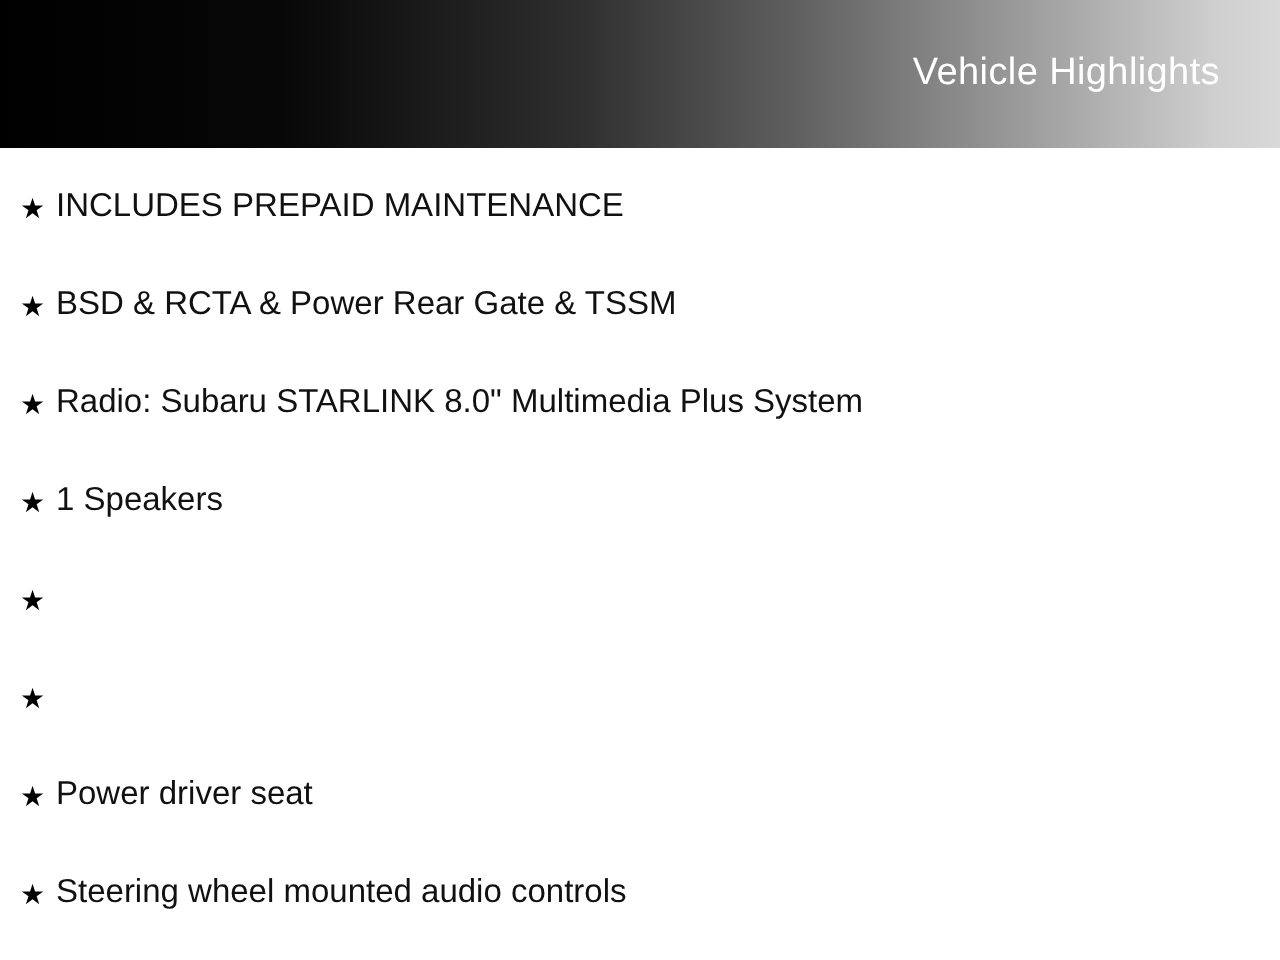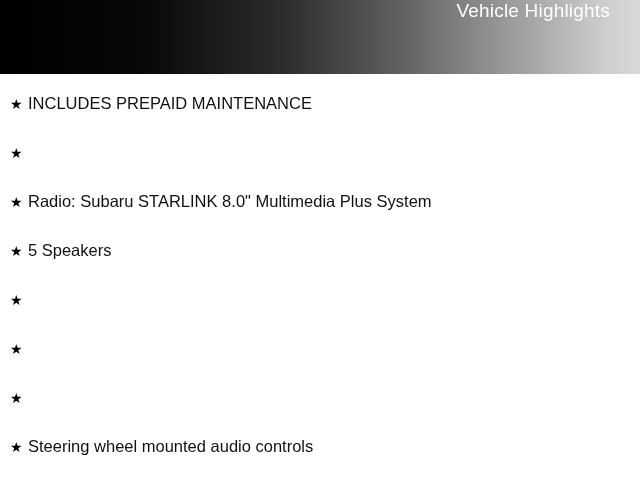--- a/index.html
+++ b/index.html
@@ -19,20 +19,21 @@
     height: 480px;
     background: #ffffff;
     box-sizing: border-box;
   }
   .header-band {
     position: relative;
     width: 640px;
     height: 74px;
     background: linear-gradient(to right, #000000 0%, #070707 22%, #2e2e2e 45%, #5f5f5f 62%, #8e8e8e 76%, #b4b4b4 87%, #cfcfcf 95%, #d9d9d9 100%);
     display: flex;
+    align-items: center;
     justify-content: flex-end;
     overflow: hidden;
   }
   .header-title {
     color: #ffffff;
     font-size: 19px;
     font-weight: normal;
     letter-spacing: 0.2px;
     padding-right: 30px;
     white-space: nowrap;
@@ -76,42 +77,44 @@
 
   <ul class="highlights">
 
     <li class="highlight-row">
       <span class="bullet-star">★</span>
       <span class="highlight-text">INCLUDES PREPAID MAINTENANCE</span>
     </li>
 
     <li class="highlight-row">
       <span class="bullet-star">★</span>
+      <span class="highlight-text">BSD &amp; RCTA &amp; Power Rear Gate &amp; TSSM</span>
     </li>
 
     <li class="highlight-row">
       <span class="bullet-star">★</span>
       <span class="highlight-text">Radio: Subaru STARLINK 8.0" Multimedia Plus System</span>
     </li>
 
     <li class="highlight-row">
       <span class="bullet-star">★</span>
-      <span class="highlight-text">5 Speakers</span>
+      <span class="highlight-text">1 Speakers</span>
     </li>
 
     <li class="highlight-row">
       <span class="bullet-star">★</span>
     </li>
 
     <li class="highlight-row">
       <span class="bullet-star">★</span>
     </li>
 
     <li class="highlight-row">
       <span class="bullet-star">★</span>
+      <span class="highlight-text">Power driver seat</span>
     </li>
 
     <li class="highlight-row">
       <span class="bullet-star">★</span>
       <span class="highlight-text">Steering wheel mounted audio controls</span>
     </li>
 
   </ul>
 
 </div>

